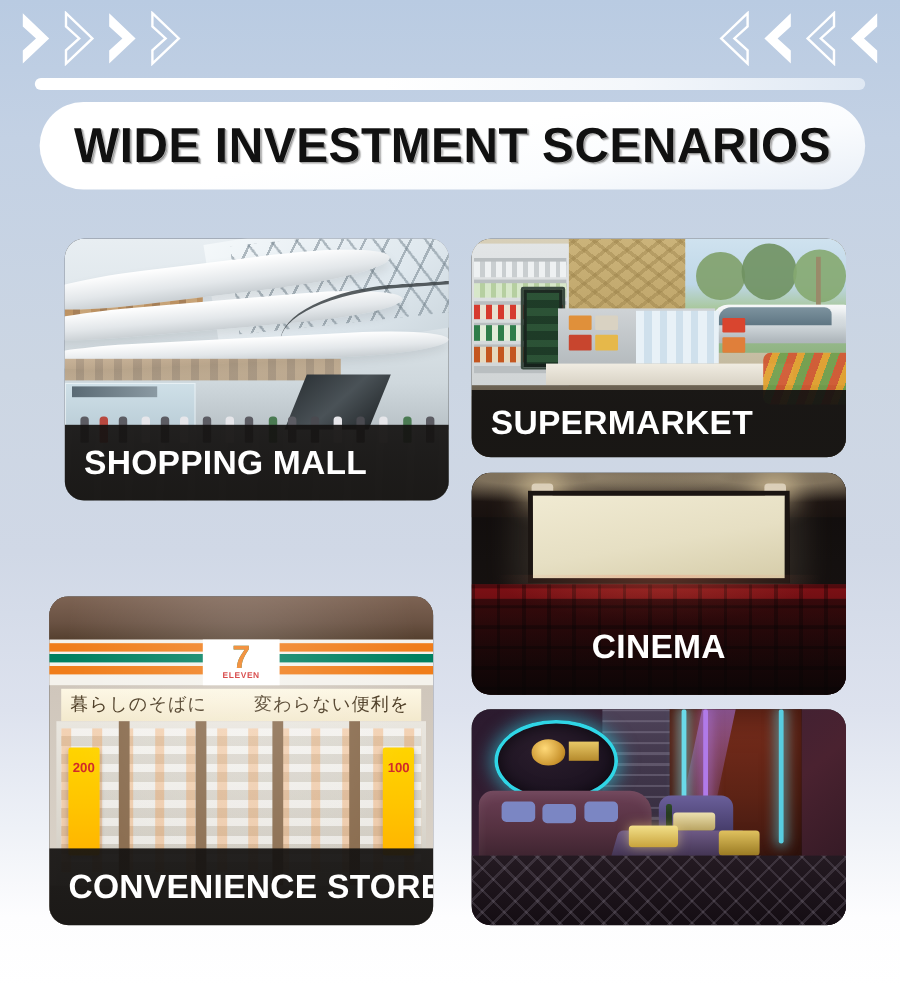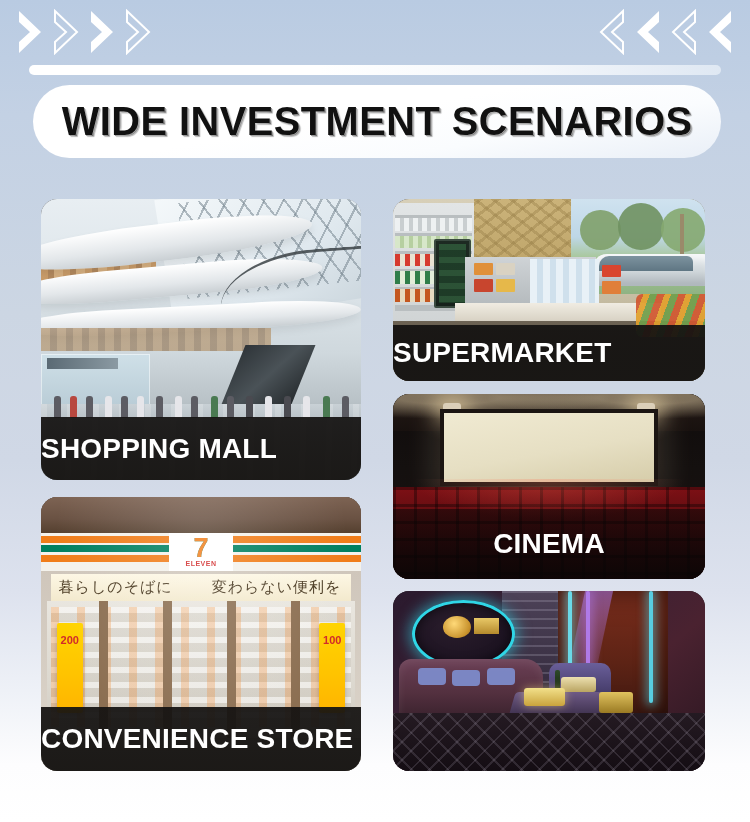--- a/index.html
+++ b/index.html
@@ -83,33 +83,34 @@
   }
   .card .label-band.transparent {
     background: linear-gradient(180deg, rgba(8,6,6,0.55) 0%, rgba(8,6,6,0.80) 100%);
   }
   .card .label-text {
     color: #ffffff;
     font-weight: 700;
     font-size: 28px;
     letter-spacing: 0.2px;
     white-space: nowrap;
+    padding-left: 16px;
   }
   .card .label-text.center { width: 100%; text-align: center; padding-left: 0; }
 
   
-  #card-mall     { left: 41px;  top: 199px; width: 320px; height: 281px; }
+  #card-mall     { left: 54px;  top: 199px; width: 320px; height: 218px; }
   #card-market   { left: 393px; top: 199px; width: 312px; height: 182px; }
   #card-cinema   { left: 393px; top: 394px; width: 312px; height: 185px; }
   #card-store    { left: 41px;  top: 497px; width: 320px; height: 274px; }
   #card-ktv      { left: 393px; top: 591px; width: 312px; height: 180px; }
 
   #card-mall   .label-band { height: 63px; }
   #card-market .label-band { height: 56px; }
-  #card-cinema .label-band { height: 70px; }
+  #card-cinema .label-band { height: 80px; }
   #card-store  .label-band { height: 64px; }
   #card-ktv    .label-band { height: 66px; }
 
   
   .ph { position:absolute; inset:0; }
 
   
   .mall-bg{position:absolute;inset:0;background:
      linear-gradient(180deg,#e8eef2 0%,#dde5ea 30%,#cfd8dd 55%,#b9c2c7 72%,#9aa4a9 86%,#8d969b 100%);}
   .mall-sky{position:absolute;left:38%;top:-6%;width:70%;height:46%;

